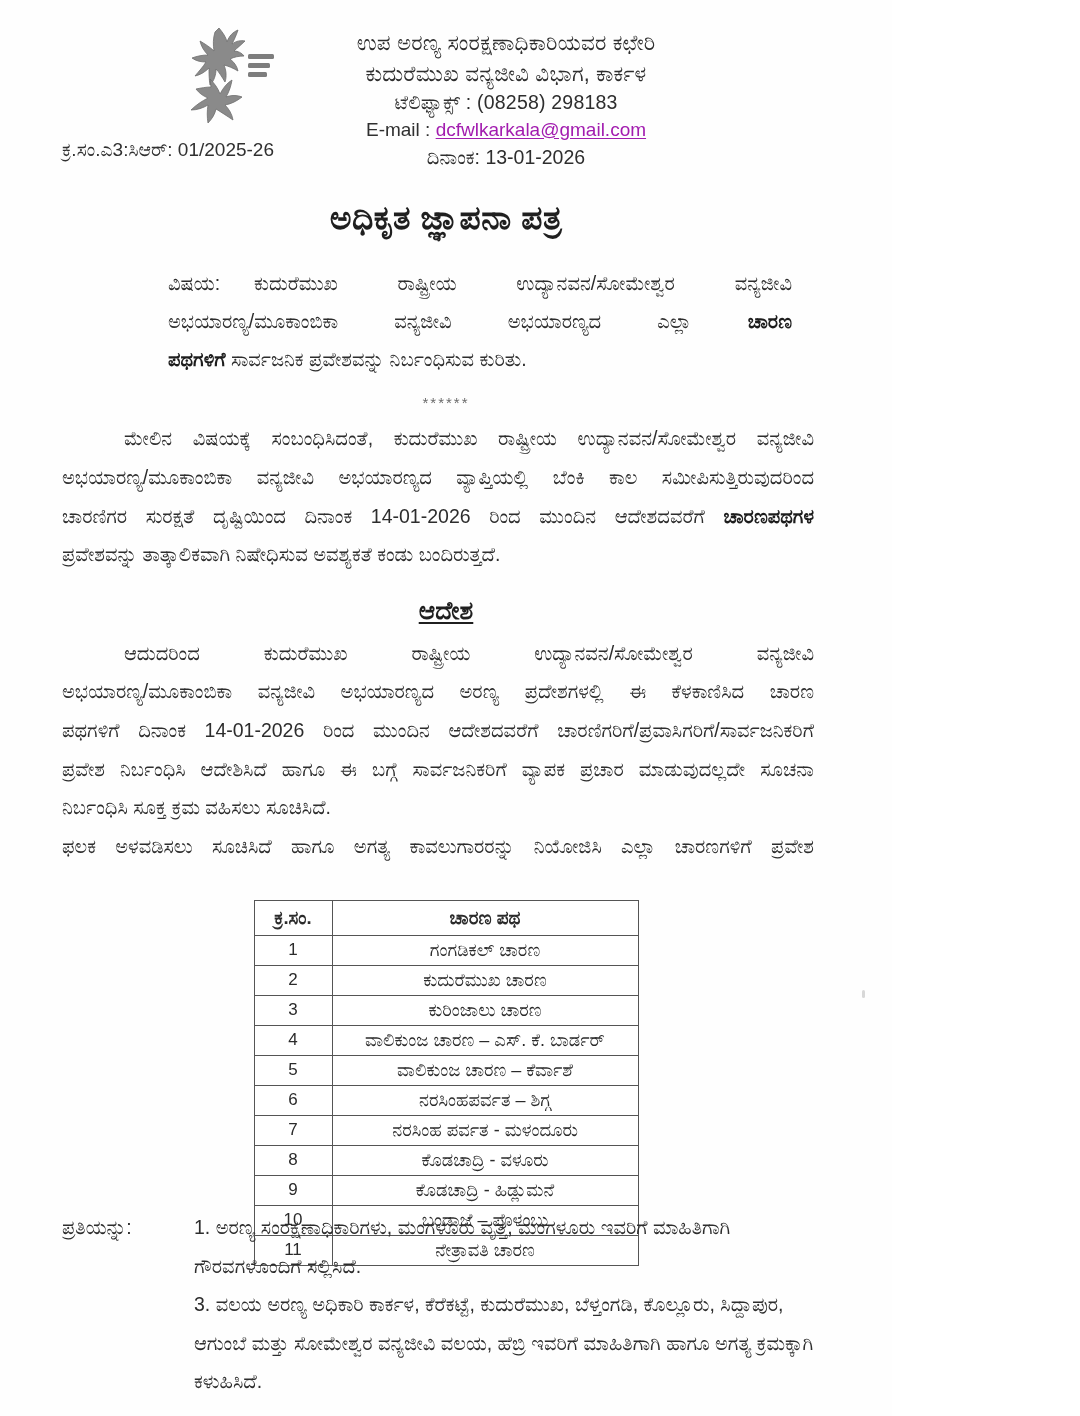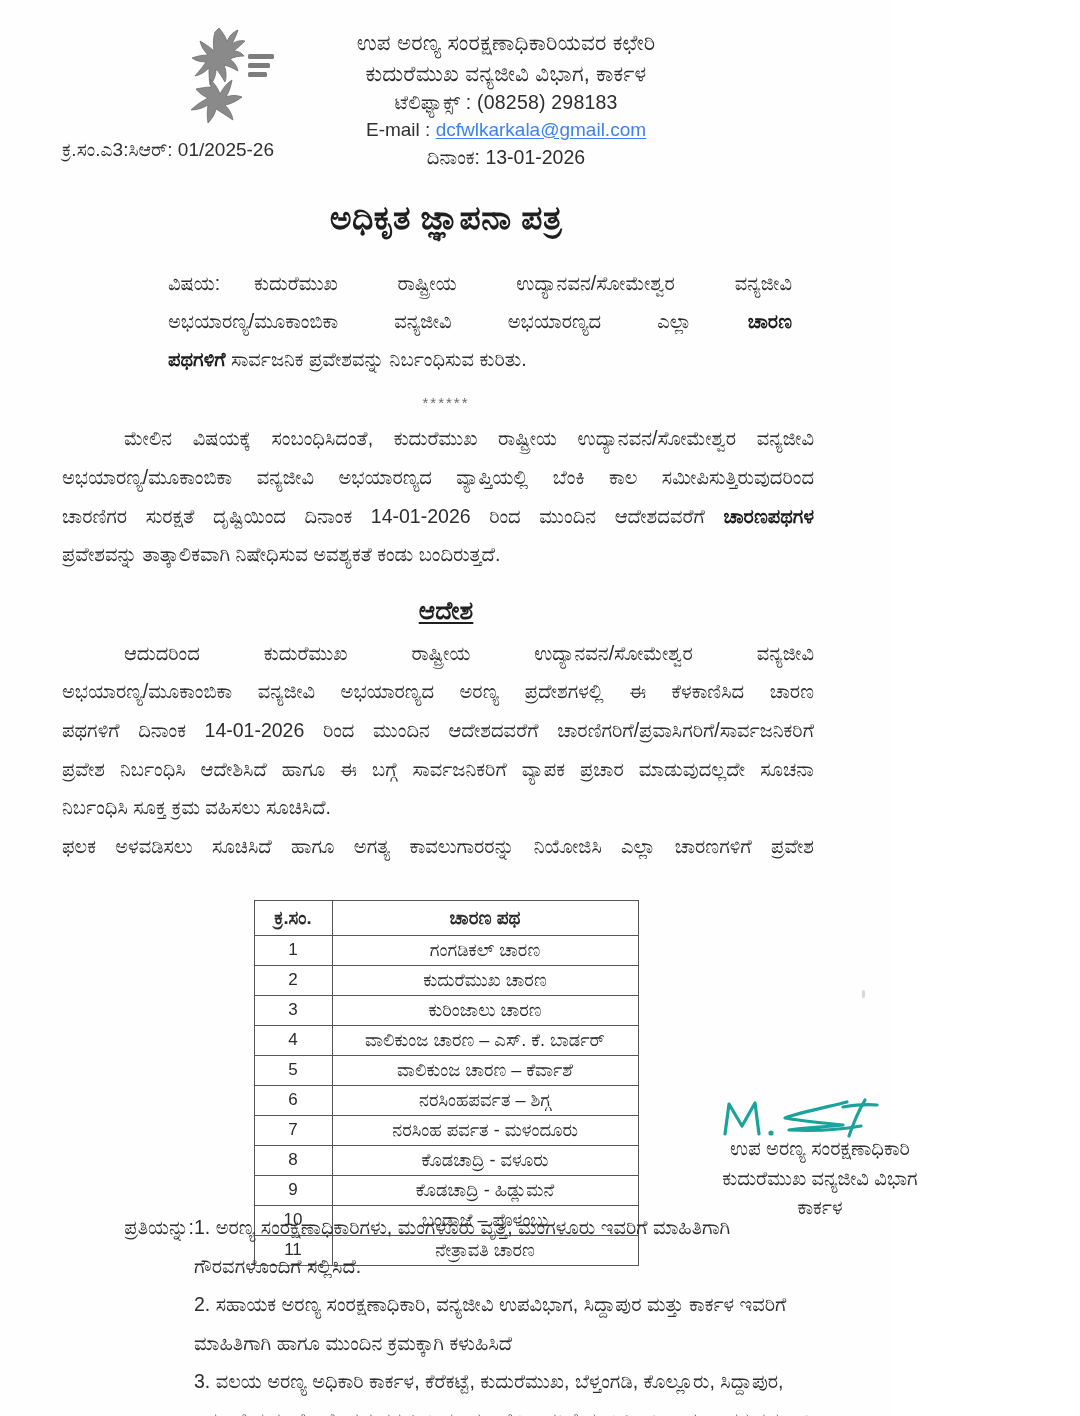--- a/index.html
+++ b/index.html
@@ -57,21 +57,21 @@
   }
   .office-line.small {
     font-size: 19.5px;
   }
   .email-line {
     font-size: 19px;
     color: #303030;
   }
   .email-addr {
     text-underline-offset: 2px;
-    color: #3b82f6;
+    color: #a21caf;
   }
   .date-line {
     font-size: 19.5px;
     color: #2e2e2e;
   }
 
   
   .ref-row {
     position: absolute;
     left: 62px;
@@ -211,21 +211,20 @@
     font-size: 19.5px;
     line-height: 1.98;
     color: #2d2d2d;
   }
   .copyto-label {
     position: absolute;
     left: 0;
     top: 0;
     width: 132px;
     white-space: nowrap;
-    text-align: right;
   }
   .copyto-items {
     margin-left: 132px;
   }
   .copyto-item { margin-bottom: 0; }
 
   
   .speck {
     position: absolute;
     width: 3px; height: 8px;
@@ -360,42 +359,24 @@
             <td>ಬಂಡಾಜೆ – ಪೊಳಂಬು</td>
           </tr>
           <tr>
             <td class="sl">11</td>
             <td>ನೇತ್ರಾವತಿ ಚಾರಣ</td>
           </tr>
         </tbody>
     </table>
   </div>
 
-  <div class="sign-block">
-    <div class="signature-mark">
-      <svg width="210" height="46" viewBox="0 0 210 46" xmlns="http://www.w3.org/2000/svg">
-        <g fill="none" stroke="#1aa39a" stroke-width="3.2" stroke-linecap="round" stroke-linejoin="round">
-          <path d="M10 40 L14 10 L27 32 L40 9 L44 40"></path>
-          <circle cx="56" cy="39" r="2.6" fill="#1aa39a" stroke="none"></circle>
-          <path d="M132 8 C112 13 82 19 70 24 C86 27 110 29 128 31
-                   C108 33 88 34 74 36 C96 37 124 36 146 32"></path>
-          <path d="M150 6 C143 18 138 30 134 42"></path>
-          <path d="M128 13 C140 11 152 10 162 11"></path>
-        </g>
-      </svg>
-    </div>
-    <div class="sign-line">ಉಪ ಅರಣ್ಯ ಸಂರಕ್ಷಣಾಧಿಕಾರಿ</div>
-    <div class="sign-line">ಕುದುರೆಮುಖ ವನ್ಯಜೀವಿ ವಿಭಾಗ</div>
-    <div class="sign-line">ಕಾರ್ಕಳ</div>
-  </div>
 
   <div class="speck"></div>
 
   <div class="copyto">
     <div class="copyto-label">ಪ್ರತಿಯನ್ನು:</div>
     <div class="copyto-items" id="copyto-items">
         <div class="copyto-item">1. ಅರಣ್ಯ ಸಂರಕ್ಷಣಾಧಿಕಾರಿಗಳು, ಮಂಗಳೂರು ವೃತ್ತ, ಮಂಗಳೂರು ಇವರಿಗೆ ಮಾಹಿತಿಗಾಗಿ ಗೌರವಗಳೊಂದಿಗೆ ಸಲ್ಲಿಸಿದೆ.</div>
-        <div class="copyto-item">2. ಸಹಾಯಕ ಅರಣ್ಯ ಸಂರಕ್ಷಣಾಧಿಕಾರಿ, ವನ್ಯಜೀವಿ ಉಪವಿಭಾಗ, ಸಿದ್ದಾಪುರ ಮತ್ತು ಕಾರ್ಕಳ ಇವರಿಗೆ ಮಾಹಿತಿಗಾಗಿ ಹಾಗೂ ಮುಂದಿನ ಕ್ರಮಕ್ಕಾಗಿ ಕಳುಹಿಸಿದೆ</div>
         <div class="copyto-item">3. ವಲಯ ಅರಣ್ಯ ಅಧಿಕಾರಿ ಕಾರ್ಕಳ, ಕೆರೆಕಟ್ಟೆ, ಕುದುರೆಮುಖ, ಬೆಳ್ತಂಗಡಿ, ಕೊಲ್ಲೂರು, ಸಿದ್ದಾಪುರ, ಆಗುಂಬೆ ಮತ್ತು ಸೋಮೇಶ್ವರ ವನ್ಯಜೀವಿ ವಲಯ, ಹೆಬ್ರಿ ಇವರಿಗೆ ಮಾಹಿತಿಗಾಗಿ ಹಾಗೂ ಅಗತ್ಯ ಕ್ರಮಕ್ಕಾಗಿ ಕಳುಹಿಸಿದೆ.</div>
       </div>
   </div>
 
 </div>
 
 </body></html>

